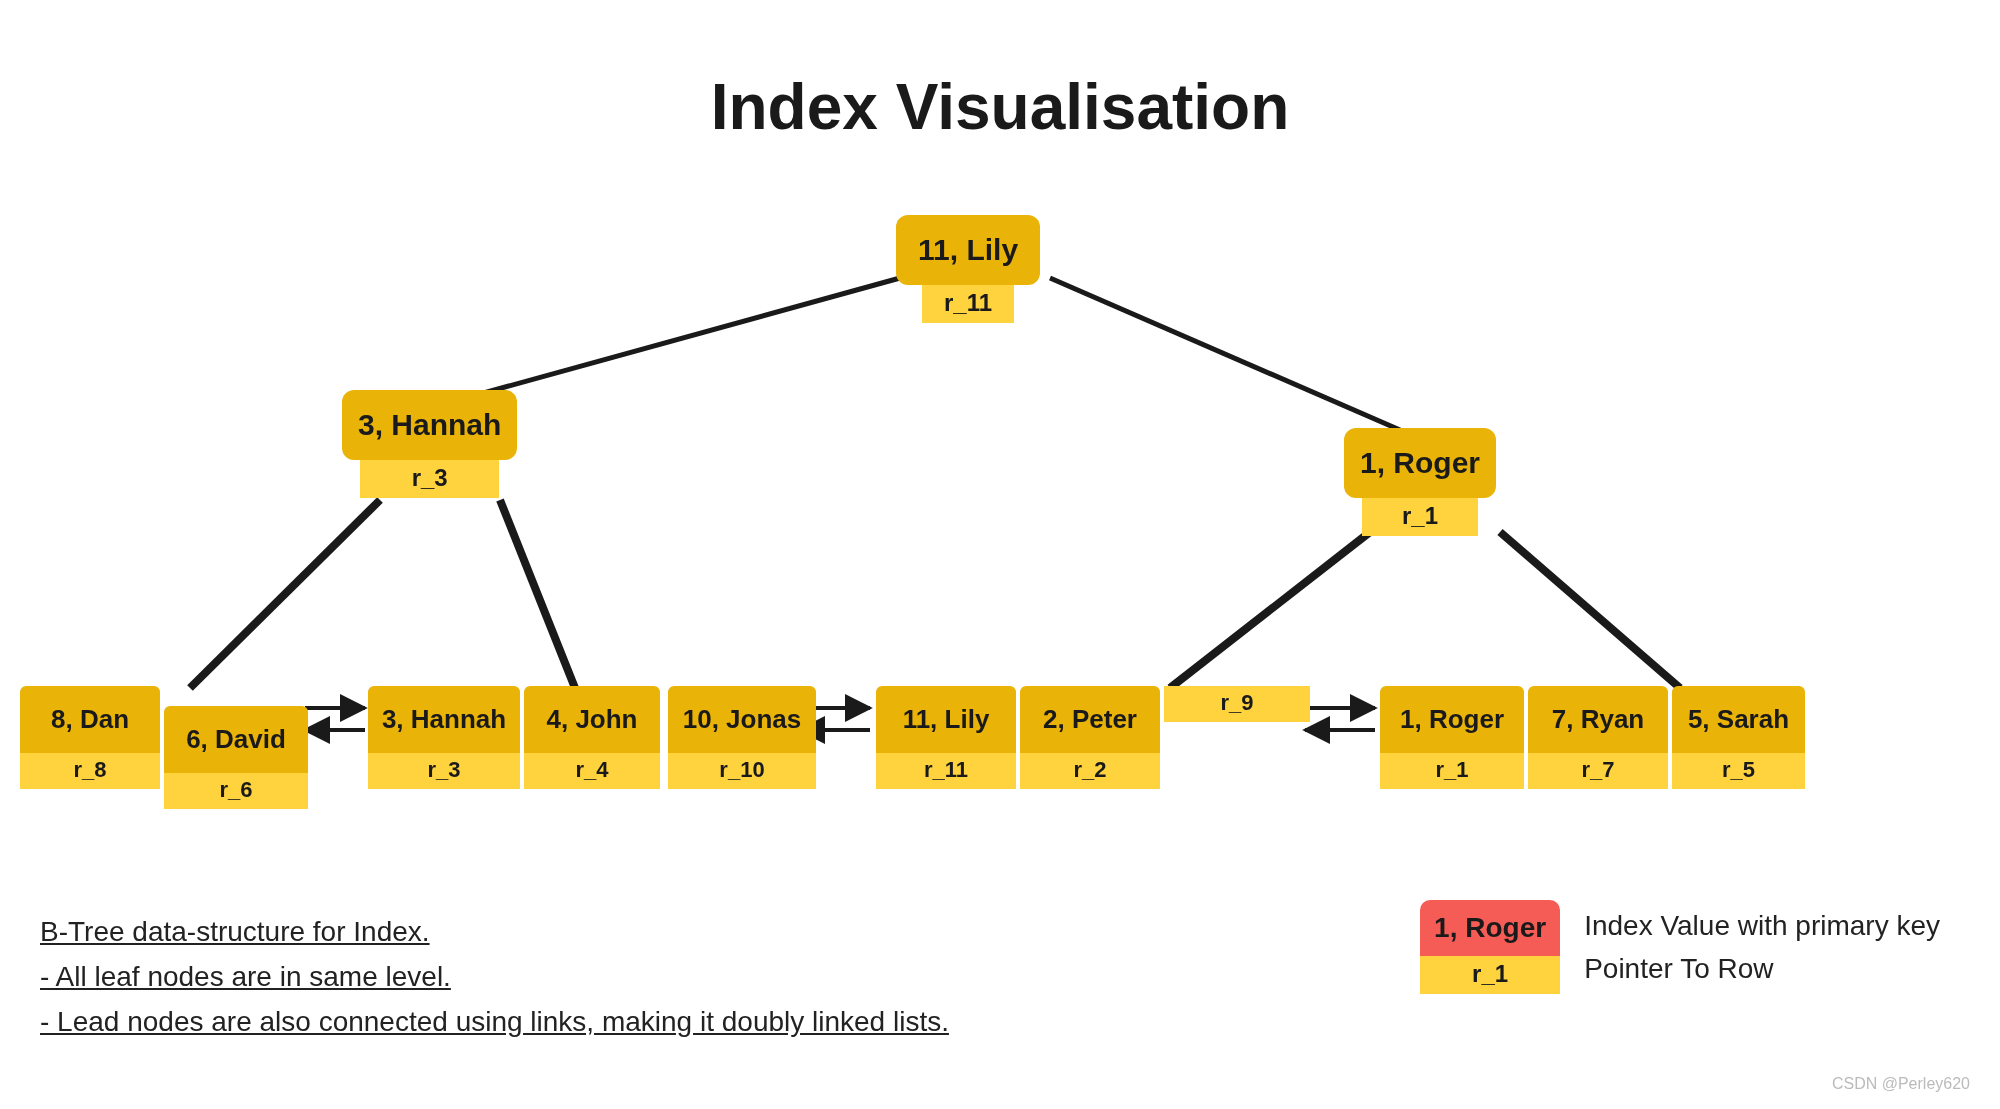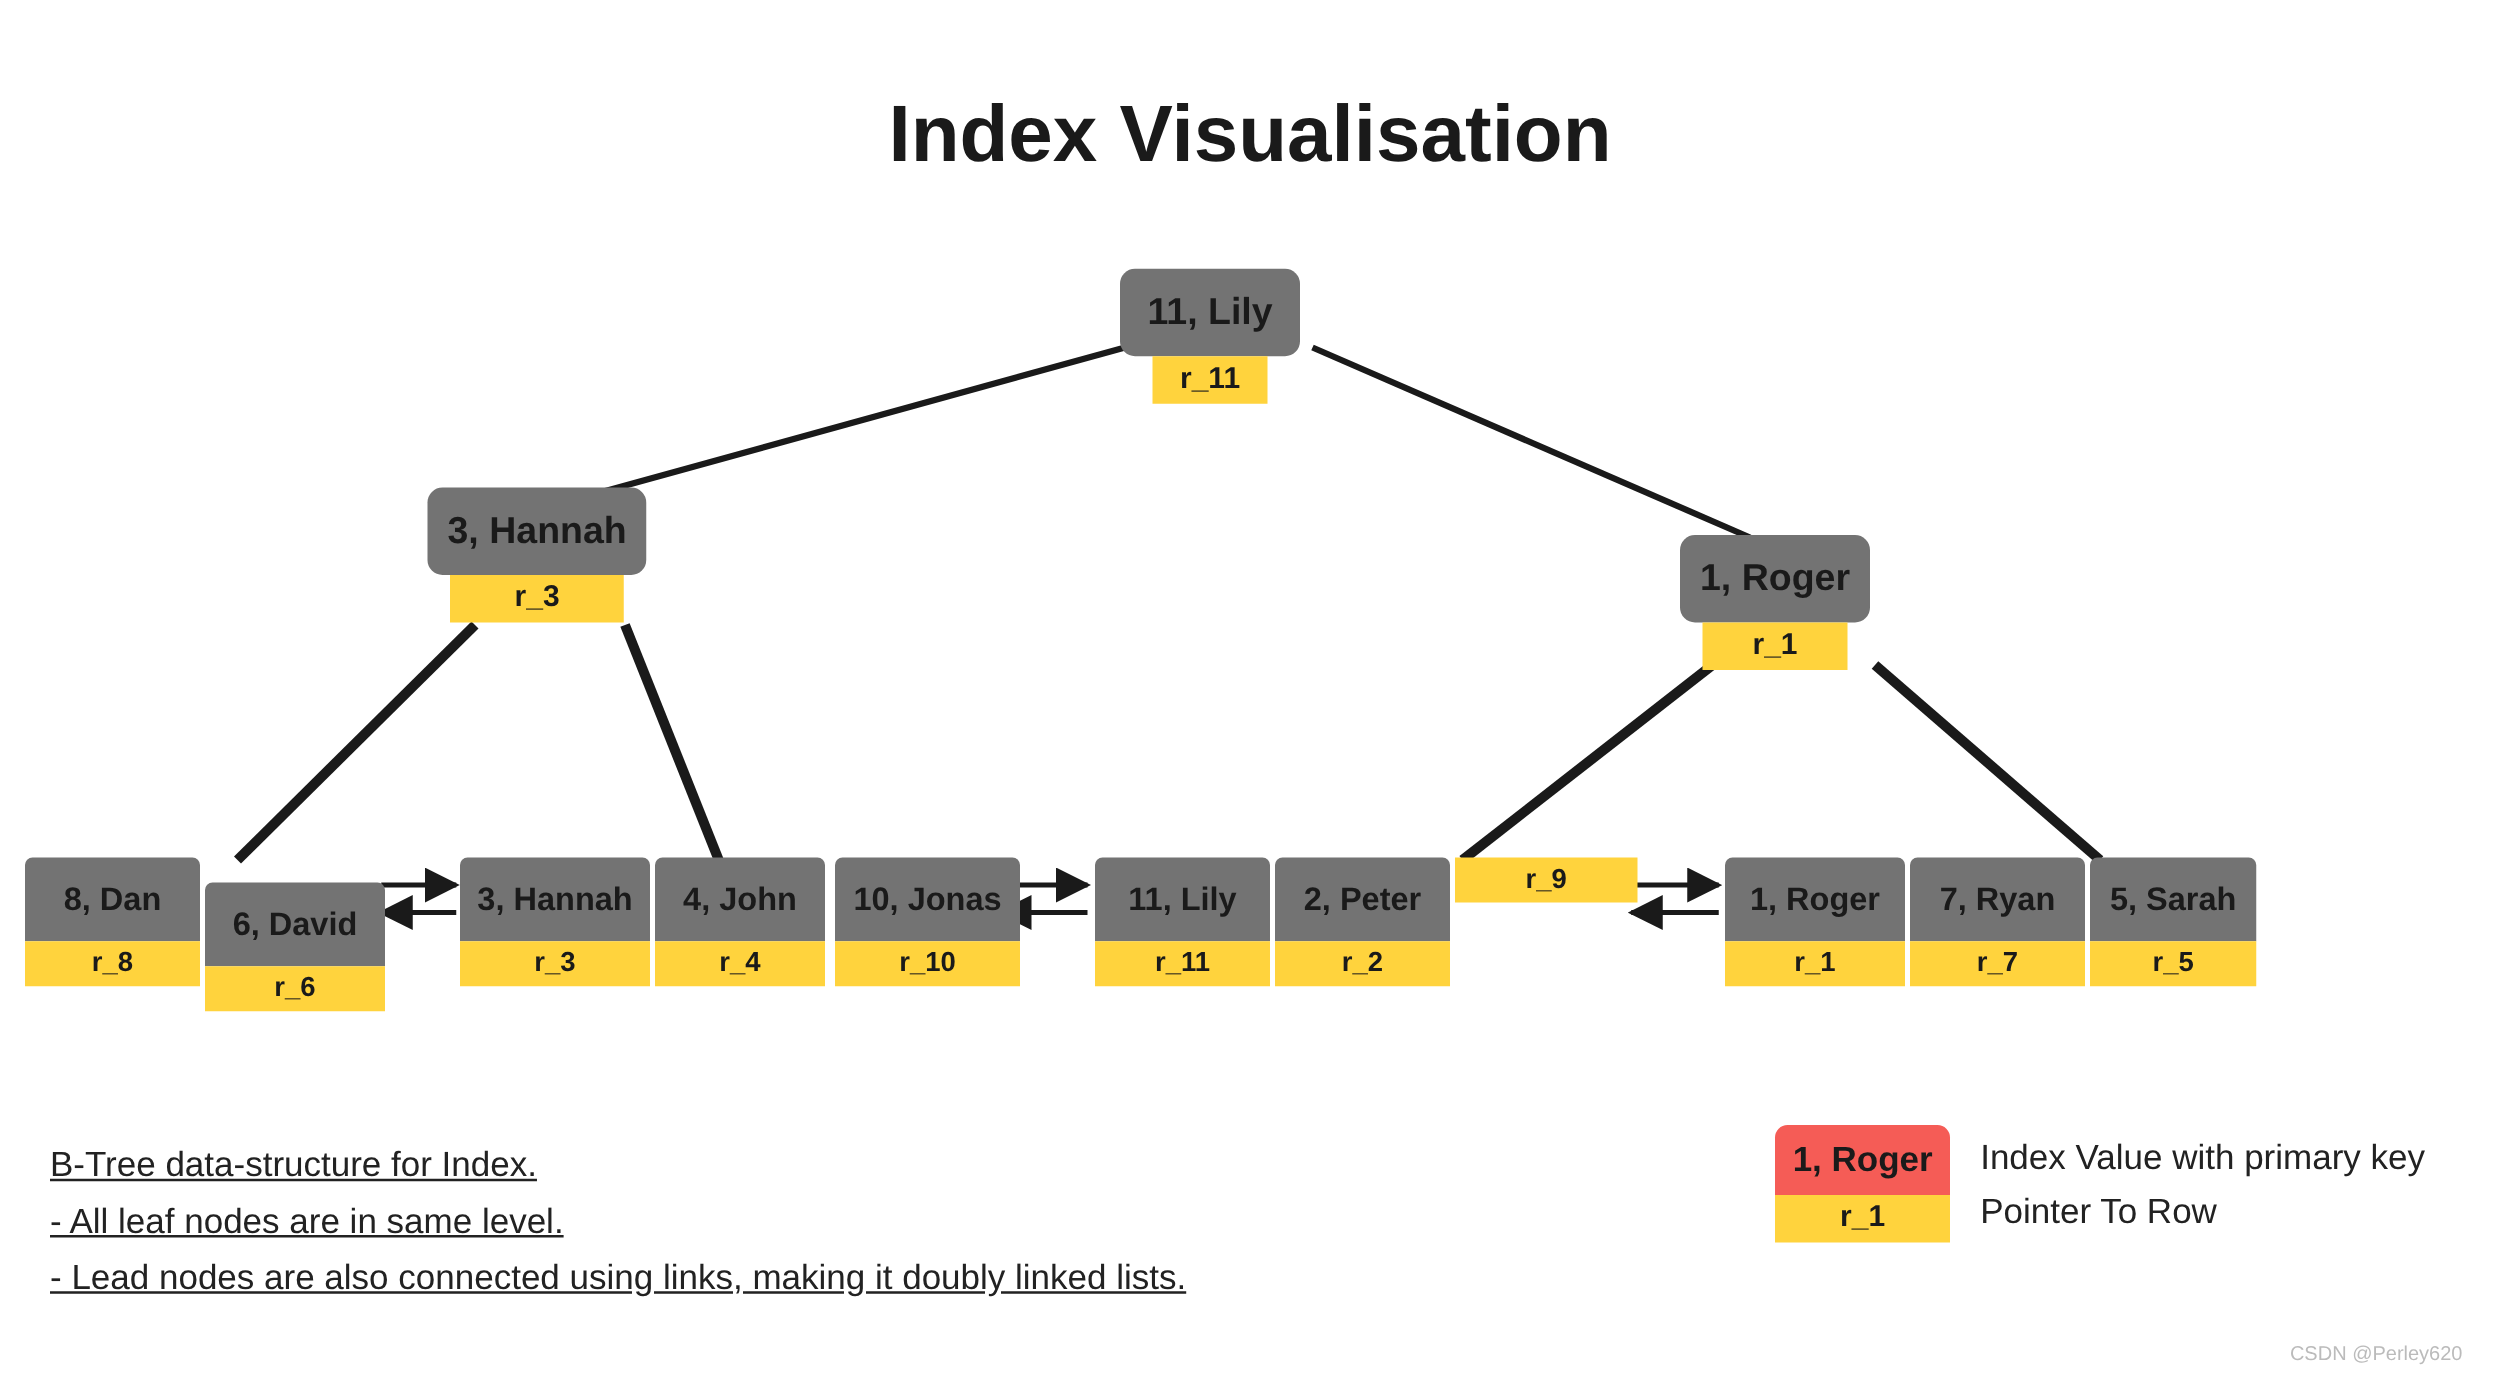--- a/index.html
+++ b/index.html
@@ -1,19 +1,19 @@
 <!DOCTYPE html>
 <html><head>
 <meta charset="utf-8">
 <style>
 * { box-sizing: border-box; margin: 0; padding: 0; }
 body { font-family: -apple-system, BlinkMacSystemFont, "Segoe UI", sans-serif; background: #fff; width: 2000px; height: 1109px; position: relative; }
 .title { text-align: center; font-size: 64px; font-weight: 800; padding-top: 70px; color: #1a1a1a; }
 .node { position: absolute; display: flex; flex-direction: column; align-items: stretch; text-align: center; }
-.node .key { background: #737373; color: #1a1a1a; font-weight: 700; padding: 14px 12px; border-radius: 10px 10px 0 0; font-size: 28px; white-space: nowrap; }
+.node .key { background: #eab308; color: #1a1a1a; font-weight: 700; padding: 14px 12px; border-radius: 10px 10px 0 0; font-size: 28px; white-space: nowrap; }
 .node .ptr { background: #ffd33d; color: #1a1a1a; font-weight: 600; padding: 4px 0 6px 0; font-size: 24px; }
 .node.leaf .key { border-radius: 6px 6px 0 0; font-size: 26px; padding: 18px 8px; }
 .node.leaf .ptr { font-size: 22px; }
 .root .key { border-radius: 12px; padding: 18px 22px; font-size: 30px; }
 .root .ptr { font-size: 24px; margin: 0 26px; }
 .mid .key { border-radius: 12px; padding: 18px 16px; font-size: 30px; }
 .mid .ptr { font-size: 24px; margin: 0 18px; }
 svg.lines { position: absolute; top: 0; left: 0; width: 2000px; height: 1109px; pointer-events: none; }
 .caption { position: absolute; left: 40px; top: 910px; font-size: 28px; color: #222; line-height: 1.6; text-decoration: underline; }
 .legend { position: absolute; right: 60px; top: 900px; display: flex; align-items: center; gap: 24px; }

